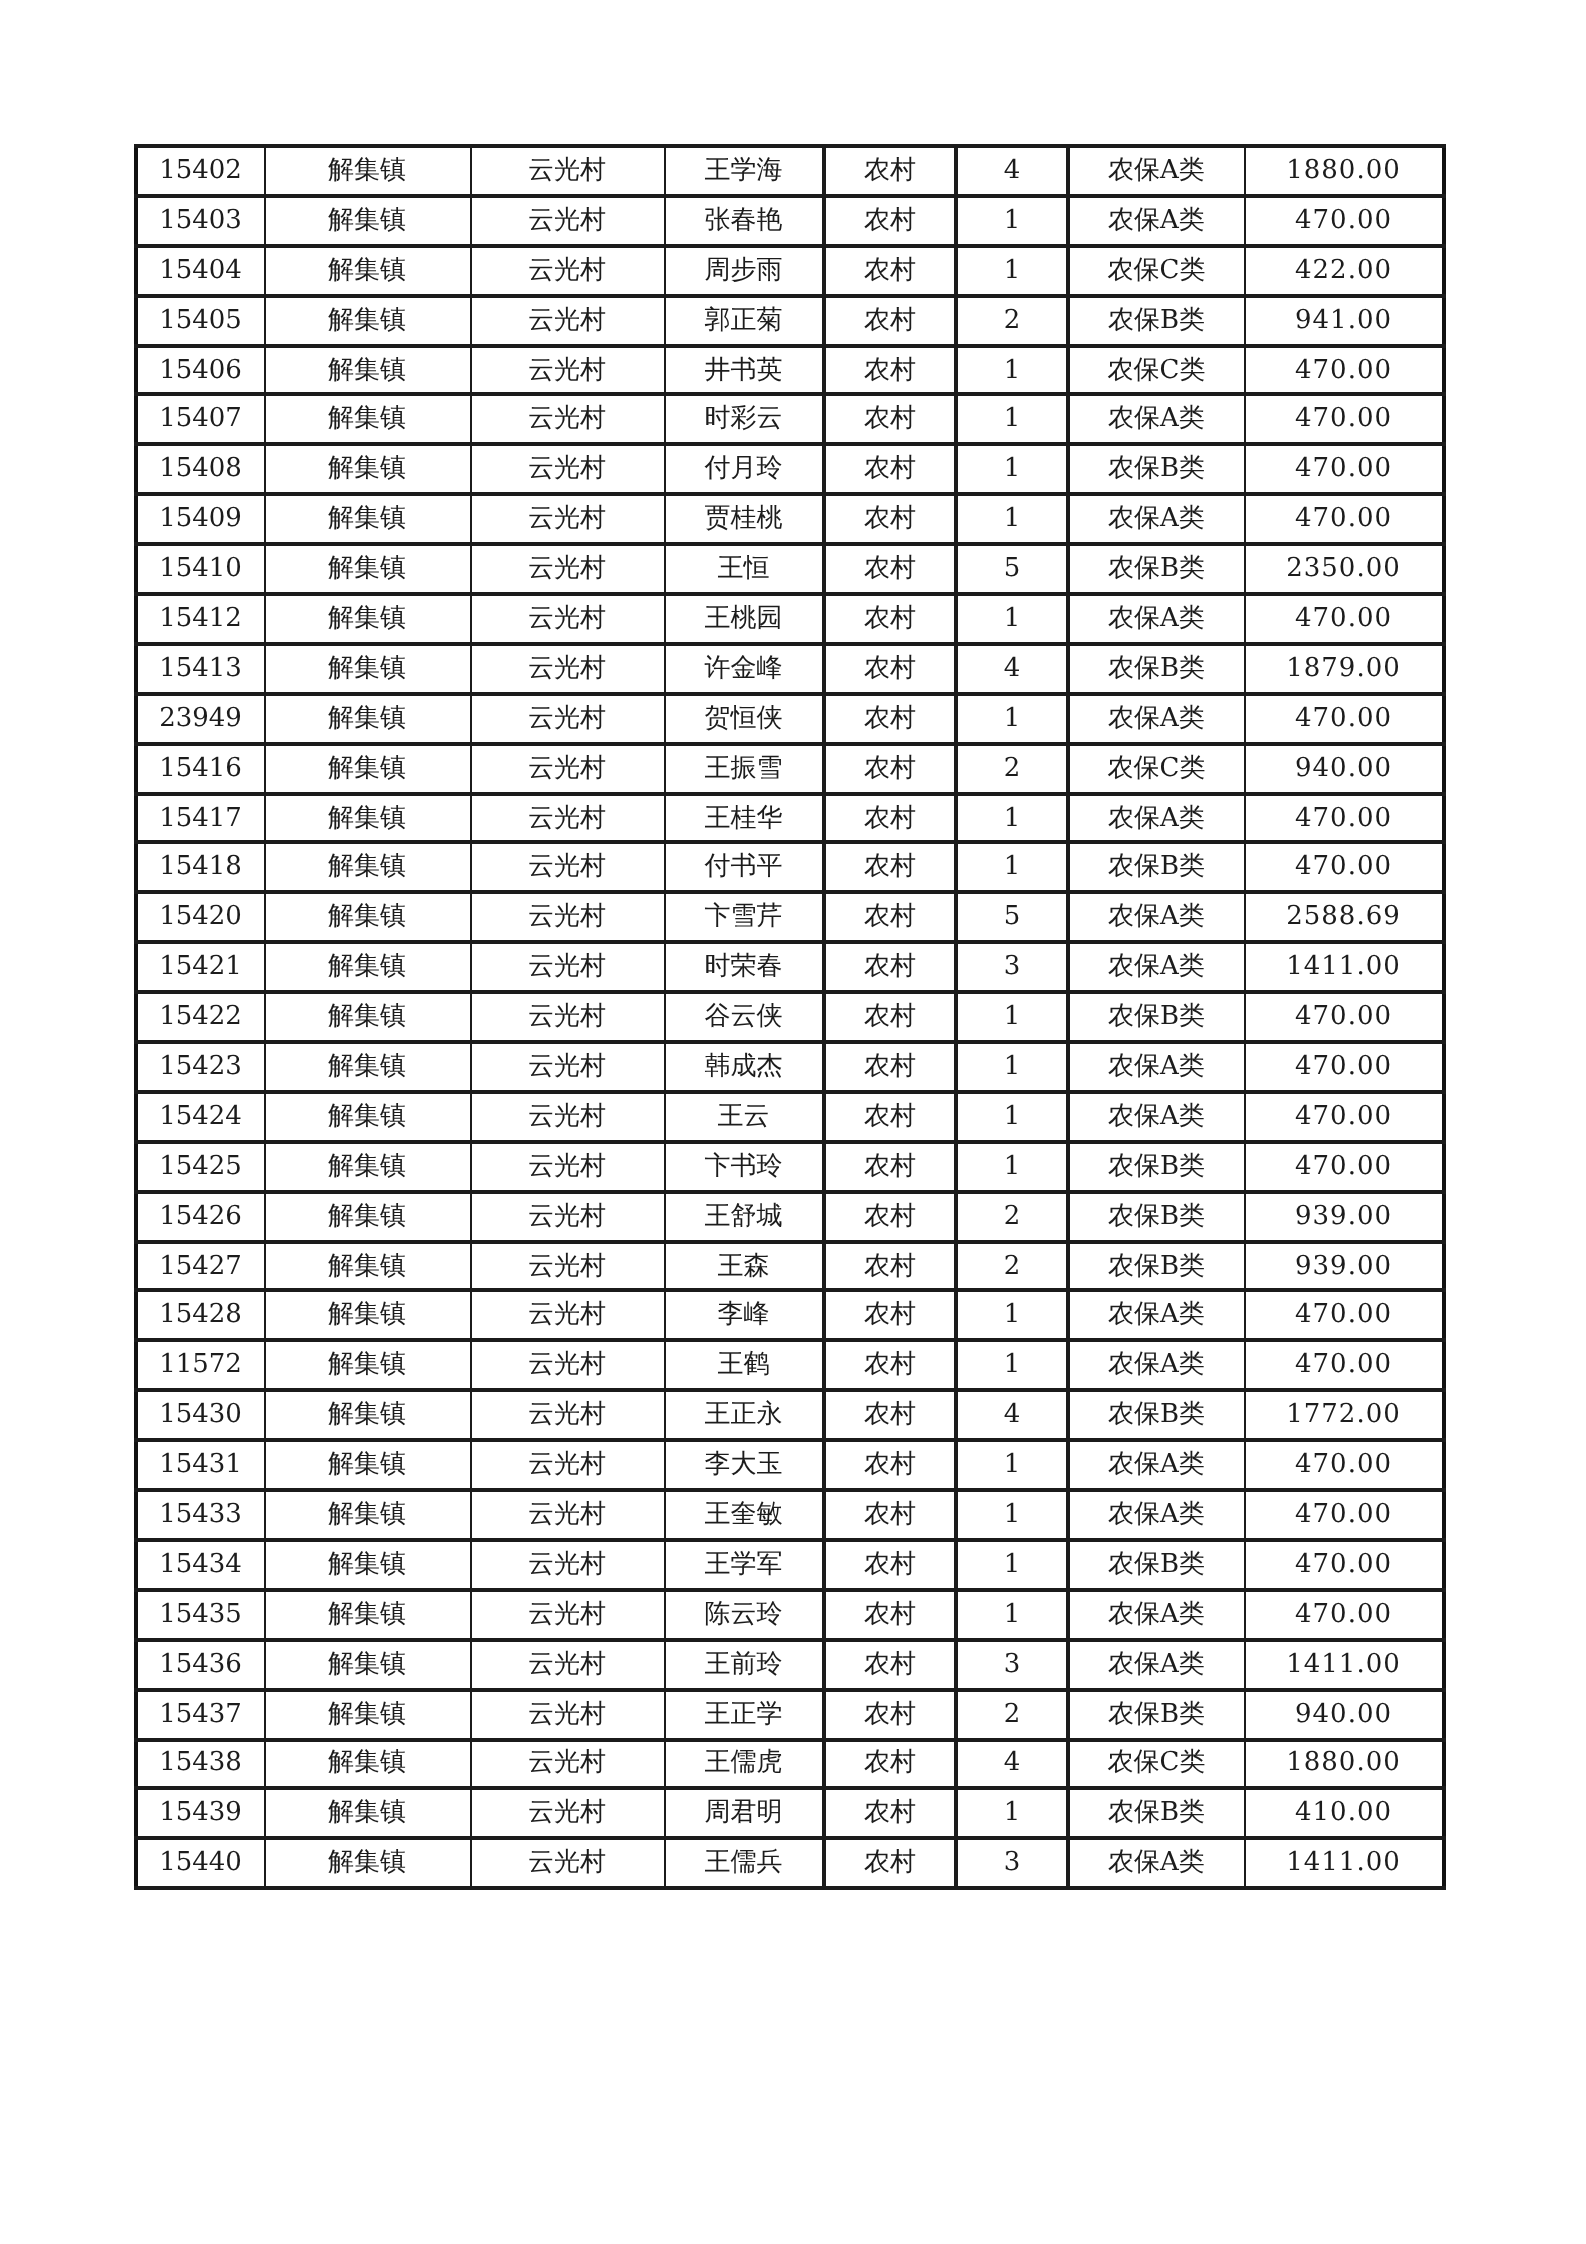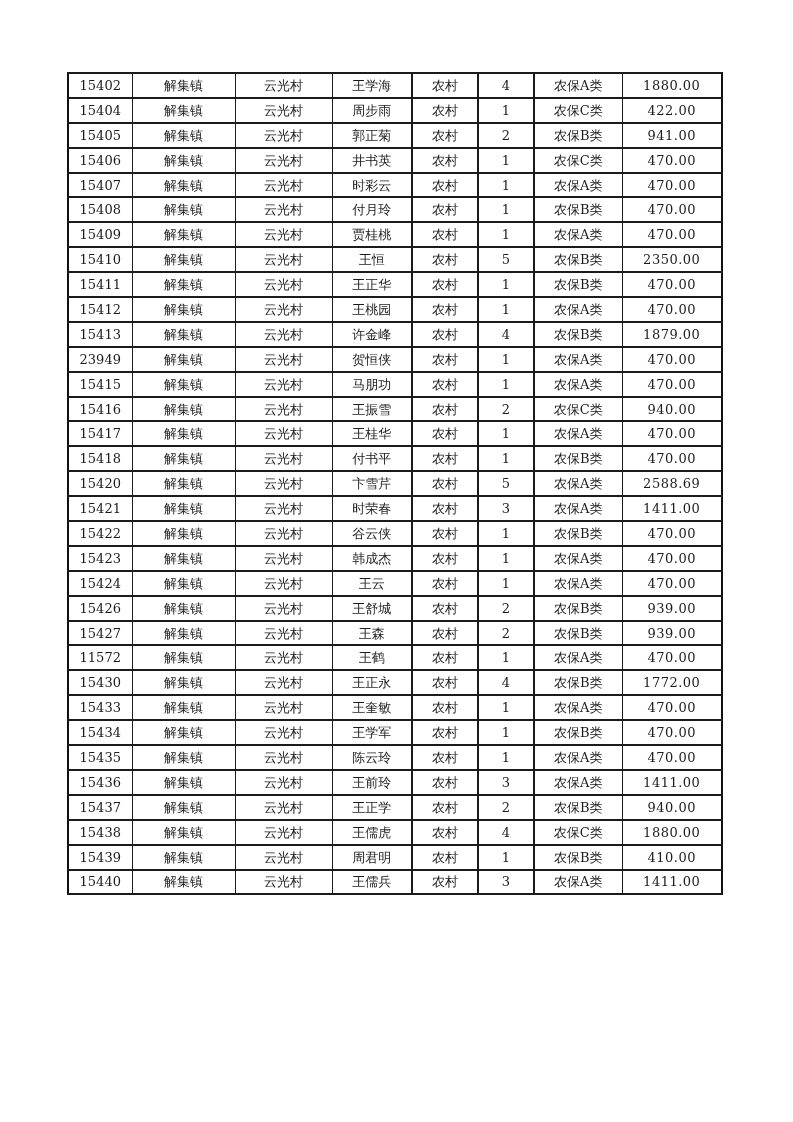--- a/index.html
+++ b/index.html
@@ -72,20 +72,30 @@
           <td>15402</td>
           <td>解集镇</td>
           <td>云光村</td>
           <td>王学海</td>
           <td>农村</td>
           <td>4</td>
           <td>农保A类</td>
           <td>1880.00</td>
         </tr>
         <tr>
+          <td>15403</td>
+          <td>解集镇</td>
+          <td>云光村</td>
+          <td>张春艳</td>
+          <td>农村</td>
+          <td>1</td>
+          <td>农保A类</td>
+          <td>470.00</td>
+        </tr>
+        <tr>
           <td>15404</td>
           <td>解集镇</td>
           <td>云光村</td>
           <td>周步雨</td>
           <td>农村</td>
           <td>1</td>
           <td>农保C类</td>
           <td>422.00</td>
         </tr>
         <tr>
@@ -142,30 +152,20 @@
           <td>15410</td>
           <td>解集镇</td>
           <td>云光村</td>
           <td>王恒</td>
           <td>农村</td>
           <td>5</td>
           <td>农保B类</td>
           <td>2350.00</td>
         </tr>
         <tr>
-          <td>15411</td>
-          <td>解集镇</td>
-          <td>云光村</td>
-          <td>王正华</td>
-          <td>农村</td>
-          <td>1</td>
-          <td>农保B类</td>
-          <td>470.00</td>
-        </tr>
-        <tr>
           <td>15412</td>
           <td>解集镇</td>
           <td>云光村</td>
           <td>王桃园</td>
           <td>农村</td>
           <td>1</td>
           <td>农保A类</td>
           <td>470.00</td>
         </tr>
         <tr>
@@ -176,30 +176,20 @@
           <td>农村</td>
           <td>4</td>
           <td>农保B类</td>
           <td>1879.00</td>
         </tr>
         <tr>
           <td>23949</td>
           <td>解集镇</td>
           <td>云光村</td>
           <td>贺恒侠</td>
-          <td>农村</td>
-          <td>1</td>
-          <td>农保A类</td>
-          <td>470.00</td>
-        </tr>
-        <tr>
-          <td>15415</td>
-          <td>解集镇</td>
-          <td>云光村</td>
-          <td>马朋功</td>
           <td>农村</td>
           <td>1</td>
           <td>农保A类</td>
           <td>470.00</td>
         </tr>
         <tr>
           <td>15416</td>
           <td>解集镇</td>
           <td>云光村</td>
           <td>王振雪</td>
@@ -272,58 +262,88 @@
           <td>15424</td>
           <td>解集镇</td>
           <td>云光村</td>
           <td>王云</td>
           <td>农村</td>
           <td>1</td>
           <td>农保A类</td>
           <td>470.00</td>
         </tr>
         <tr>
+          <td>15425</td>
+          <td>解集镇</td>
+          <td>云光村</td>
+          <td>卞书玲</td>
+          <td>农村</td>
+          <td>1</td>
+          <td>农保B类</td>
+          <td>470.00</td>
+        </tr>
+        <tr>
           <td>15426</td>
           <td>解集镇</td>
           <td>云光村</td>
           <td>王舒城</td>
           <td>农村</td>
           <td>2</td>
           <td>农保B类</td>
           <td>939.00</td>
         </tr>
         <tr>
           <td>15427</td>
           <td>解集镇</td>
           <td>云光村</td>
           <td>王森</td>
           <td>农村</td>
           <td>2</td>
           <td>农保B类</td>
           <td>939.00</td>
         </tr>
         <tr>
+          <td>15428</td>
+          <td>解集镇</td>
+          <td>云光村</td>
+          <td>李峰</td>
+          <td>农村</td>
+          <td>1</td>
+          <td>农保A类</td>
+          <td>470.00</td>
+        </tr>
+        <tr>
           <td>11572</td>
           <td>解集镇</td>
           <td>云光村</td>
           <td>王鹤</td>
           <td>农村</td>
           <td>1</td>
           <td>农保A类</td>
           <td>470.00</td>
         </tr>
         <tr>
           <td>15430</td>
           <td>解集镇</td>
           <td>云光村</td>
           <td>王正永</td>
           <td>农村</td>
           <td>4</td>
           <td>农保B类</td>
           <td>1772.00</td>
+        </tr>
+        <tr>
+          <td>15431</td>
+          <td>解集镇</td>
+          <td>云光村</td>
+          <td>李大玉</td>
+          <td>农村</td>
+          <td>1</td>
+          <td>农保A类</td>
+          <td>470.00</td>
         </tr>
         <tr>
           <td>15433</td>
           <td>解集镇</td>
           <td>云光村</td>
           <td>王奎敏</td>
           <td>农村</td>
           <td>1</td>
           <td>农保A类</td>
           <td>470.00</td>

